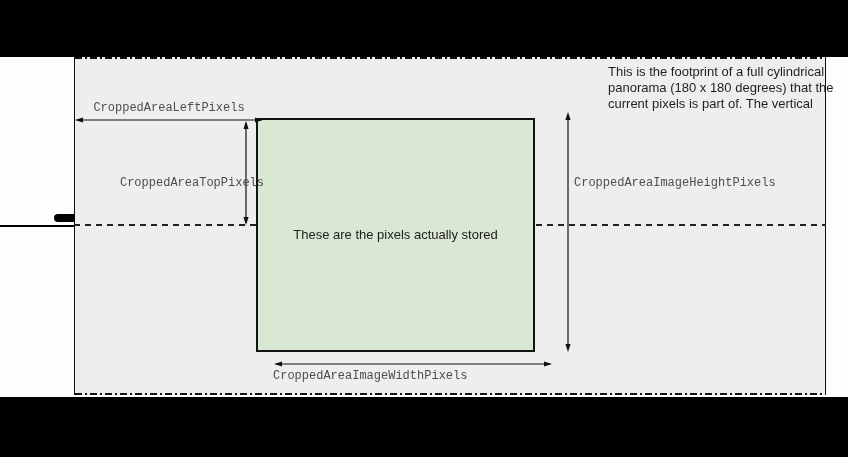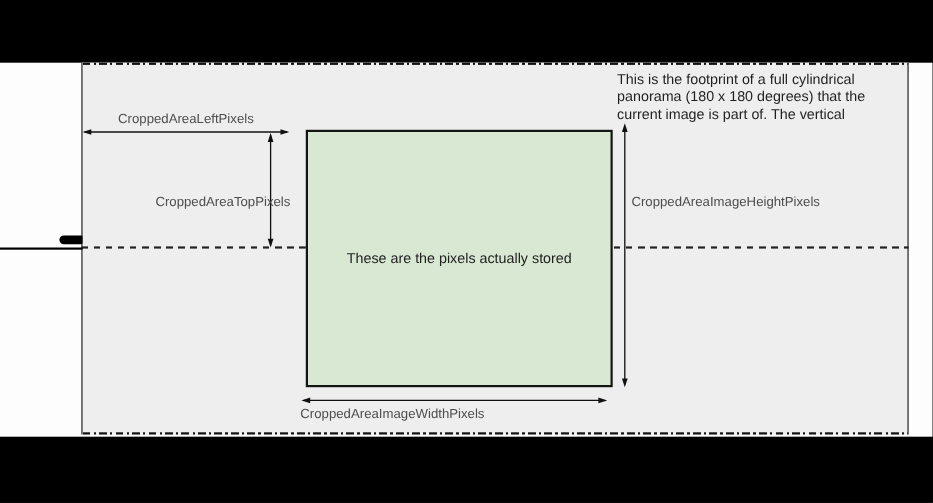--- a/index.html
+++ b/index.html
@@ -33,41 +33,41 @@
     background-image:repeating-linear-gradient(90deg,#222 0 6px, transparent 6px 11px);
   }
   .left-horizon{
     position:absolute; left:0; top:225px; width:75px; height:2px; background:#000;
   }
   .left-blob{
     position:absolute; left:54px; top:214px; width:21px; height:7.5px;
     background:#000; border-radius:4px 1px 1px 4px;
   }
   .crop-box{
-    position:absolute; left:278px; top:118px; width:275px; height:230px;
+    position:absolute; left:256px; top:118px; width:275px; height:230px;
     background:var(--cropped_fill,#d9e8d2);
     border:2px solid #141414;
     display:flex; align-items:center; justify-content:center;
   }
   .crop-text{
     text-align:center; font-size:13px; line-height:16px; color:#212121;
   }
   .arrows{position:absolute; left:0; top:0; pointer-events:none;}
   .arrows line{stroke:var(--line,#111); stroke-width:1.2;}
   .arrows polygon{fill:var(--line,#111);}
   .mono-label{
-    position:absolute; font-family:Liberation Sans, sans-serif;
+    position:absolute; font-family:Liberation Mono, monospace;
     font-size:12px; color:var(--label_text,#4d4d4d); white-space:nowrap;
   }
   .lbl-left{left:74px; top:101px; width:190px; text-align:center;}
   .lbl-top{left:74px; top:176px; width:190px; text-align:right;}
   .lbl-height{left:574px; top:176px;}
   .lbl-width{left:273px; top:369px; width:279px; }
   .note{
-    position:absolute; left:561px; top:64px;
+    position:absolute; left:608px; top:64px;
     font-size:13px; line-height:16px; color:var(--note_text,#1f1f1f);
     white-space:nowrap;
   }
 </style>
 </head>
 <body>
 
 <div class="canvas">
 
   <div class="slide"></div>
@@ -111,16 +111,16 @@
   </svg>
 
   <div class="mono-label lbl-left">CroppedAreaLeftPixels</div>
   <div class="mono-label lbl-top">CroppedAreaTopPixels</div>
   <div class="mono-label lbl-height">CroppedAreaImageHeightPixels</div>
   <div class="mono-label lbl-width">CroppedAreaImageWidthPixels</div>
 
   <div class="note">
     <div>This is the footprint of a full cylindrical</div>
     <div>panorama (180 x 180 degrees) that the</div>
-    <div>current image is part of.  The vertical</div>
+    <div>current pixels is part of.  The vertical</div>
   </div>
 
 </div>
 
 </body></html>

